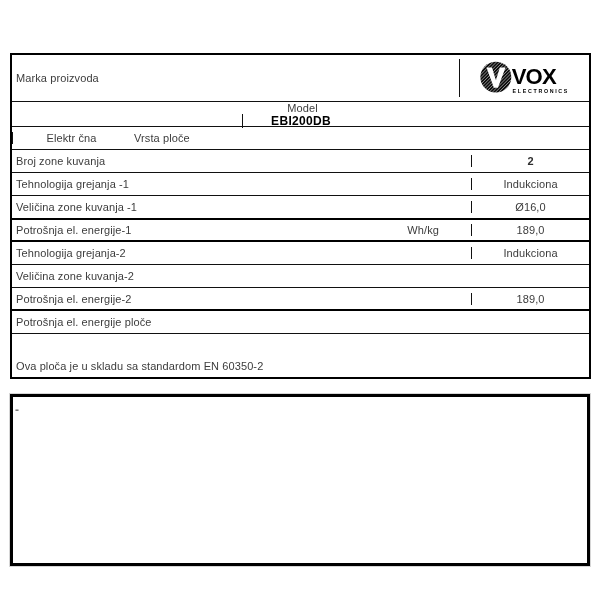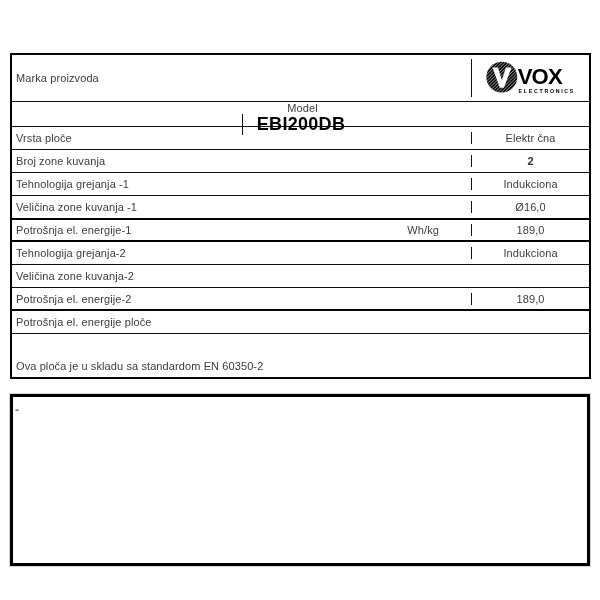--- a/index.html
+++ b/index.html
@@ -57,26 +57,26 @@
   .cell.value {
     width: 118px;
     border-left: 1px solid #111;
     justify-content: center;
     text-align: center;
   }
   .h-logo  { height: 47px; }
   .h-model { height: 25px; flex-direction: column; }
   .h-std   { height: 23px; }
   .h-big   { height: 24px; }
-  .v-model { font-weight: bold; font-size: 18px; color: #000; letter-spacing: 0.3px; }
+  .v-model { font-weight: bold; font-size: 12px; color: #000; letter-spacing: 0.3px; }
   .v-bold  { font-weight: bold; color: #2e2e2e; }
 
   
   .logo-wrap {
-    width: 118px;
+    width: 130px;
     border-left: 1px solid #111;
     display: flex;
     align-items: center;
     justify-content: center;
     box-sizing: border-box;
     text-decoration: underline;
   }
 
   
   .note-box {
@@ -124,22 +124,22 @@
         </svg>
       </div>
     </div>
 
     <div class="row h-model">
       <div class="cell label">Model</div>
       <div class="cell value v-model">EBI200DB</div>
     </div>
 
     <div class="row h-std">
+      <div class="cell value">Elektr čna</div>
       <div class="cell label">Vrsta ploče</div>
-      <div class="cell value">Elektr čna</div>
     </div>
 
     <div class="row h-std">
       <div class="cell label">Broj zone kuvanja</div>
       <div class="cell value v-bold">2</div>
     </div>
 
     <div class="row h-std">
       <div class="cell label">Tehnologija grejanja -1</div>
       <div class="cell value">Indukciona</div>

